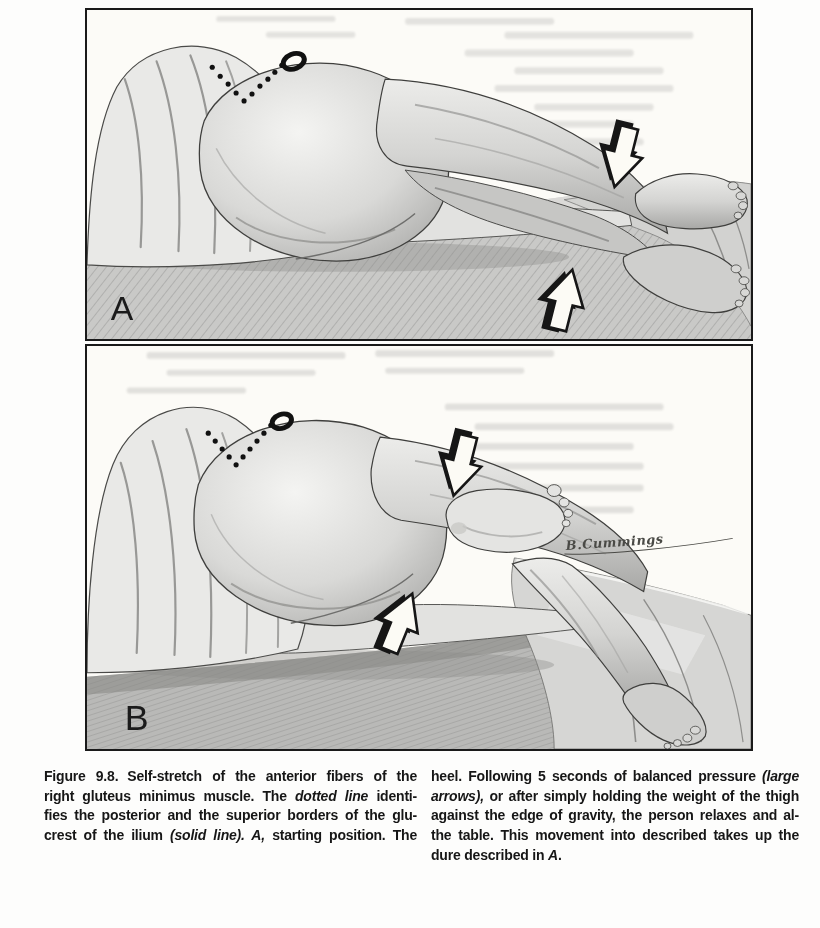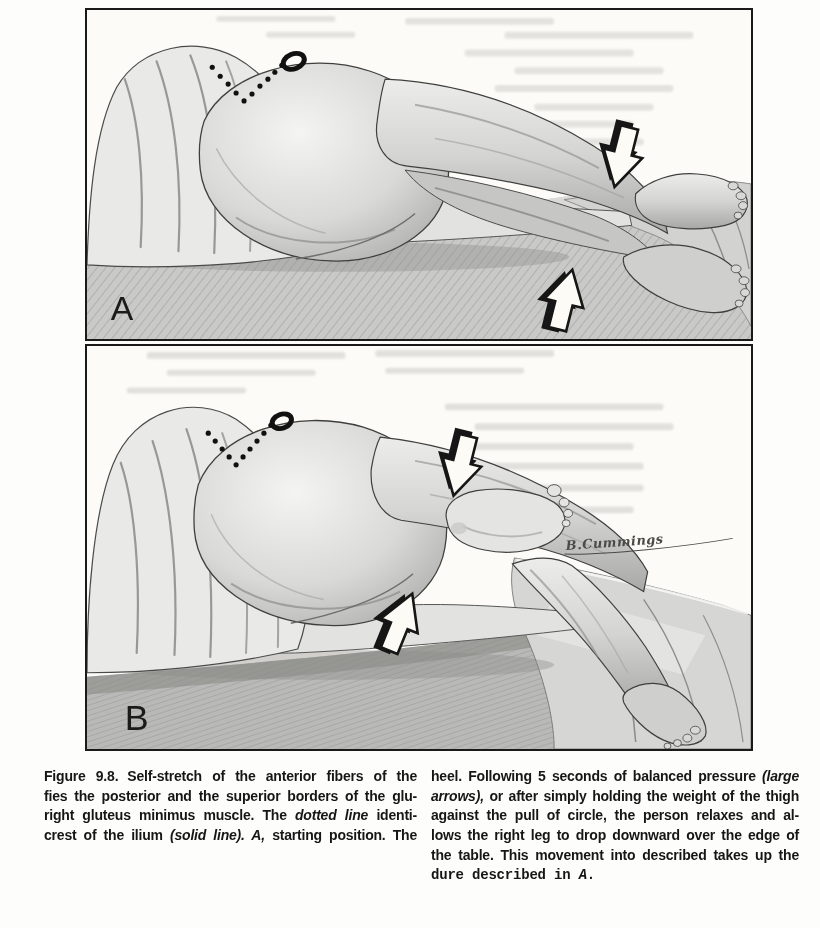--- a/index.html
+++ b/index.html
@@ -29,21 +29,21 @@
     position:absolute; top:767px; left:44px;
     display:flex; gap:14px; color:#161616;
   }
   .cap-col-left  { width:373px; }
   .cap-col-right { width:368px; }
   .cap-line {
     font-size:14px; font-weight:700; line-height:19.7px;
     letter-spacing:-0.2px; white-space:nowrap;
     text-align:justify; text-align-last:justify;
   }
-  .cap-line-last { text-align-last:left;font-family:Liberation Mono, monospace; }
+  .cap-line-last { text-align-last:left; }
   .it { font-style:italic; }
   .figlabel { margin-right:9px; }
 </style>
 </head>
 <body>
 
 <div class="page">
 
   <figure class="panel panel-a" style="margin:0">
     <svg viewBox="0 0 668 333" preserveAspectRatio="none">
@@ -270,27 +270,26 @@
         <path d="M-2,4 C40,8 120,5 168,0" stroke="#4a4a46" stroke-width="1" fill="none"></path>
       </g>
 
       <text x="38" y="388" class="panel-letter" style="font-size:36px">B</text>
     </svg>
   </figure>
 
   <div class="caption">
     <div class="cap-col-left">
         <div class="cap-line"><span class="figlabel">Figure 9.8.</span><span>Self-stretch of the anterior fibers of the</span></div>
+        <div class="cap-line"><span>right gluteus minimus muscle. The </span><span class="it">dotted line</span><span> identi-</span></div>
         <div class="cap-line"><span>fies the posterior and the superior borders of the glu-</span></div>
-        <div class="cap-line"><span>right gluteus minimus muscle. The </span><span class="it">dotted line</span><span> identi-</span></div>
         <div class="cap-line"><span>crest of the ilium </span><span class="it">(solid line). A,</span><span> starting position. The</span></div>
       </div>
     <div class="cap-col-right">
         <div class="cap-line"><span>heel. Following 5 seconds of balanced pressure </span><span class="it">(large</span></div>
         <div class="cap-line"><span class="it">arrows),</span><span> or after simply holding the weight of the thigh</span></div>
-        <div class="cap-line"><span>against the pull of circle, the person relaxes and al-</span></div>
-        <div class="cap-line"><span>lows the right leg to drop downward over the edge of</span></div>
+        <div class="cap-line"><span>against the edge of gravity, the person relaxes and al-</span></div>
         <div class="cap-line"><span>the table. This movement into described takes up the</span></div>
         <div class="cap-line cap-line-last"><span>dure described in </span><span class="it">A</span><span>.</span></div>
       </div>
   </div>
 
 </div>
 
 </body></html>

